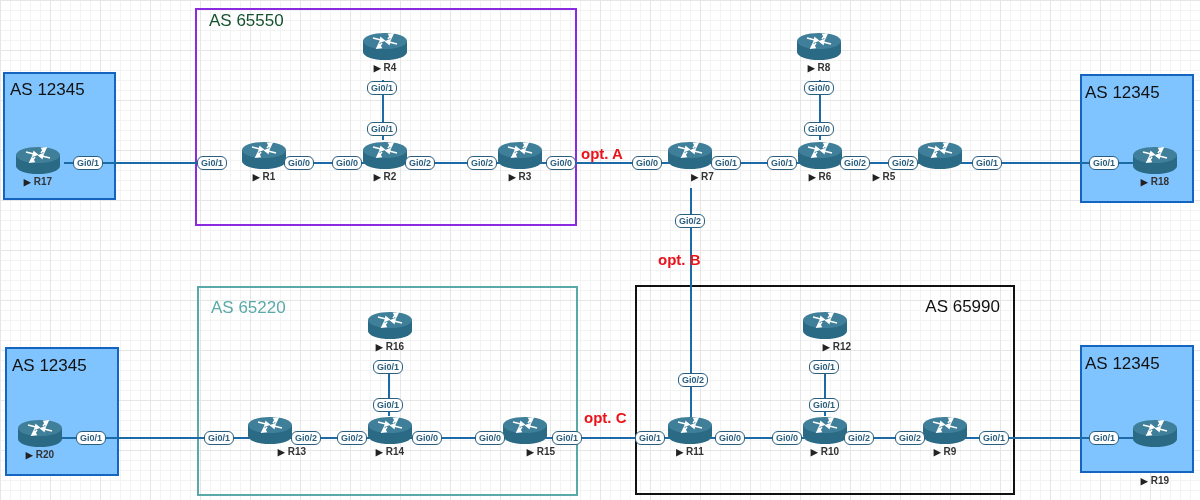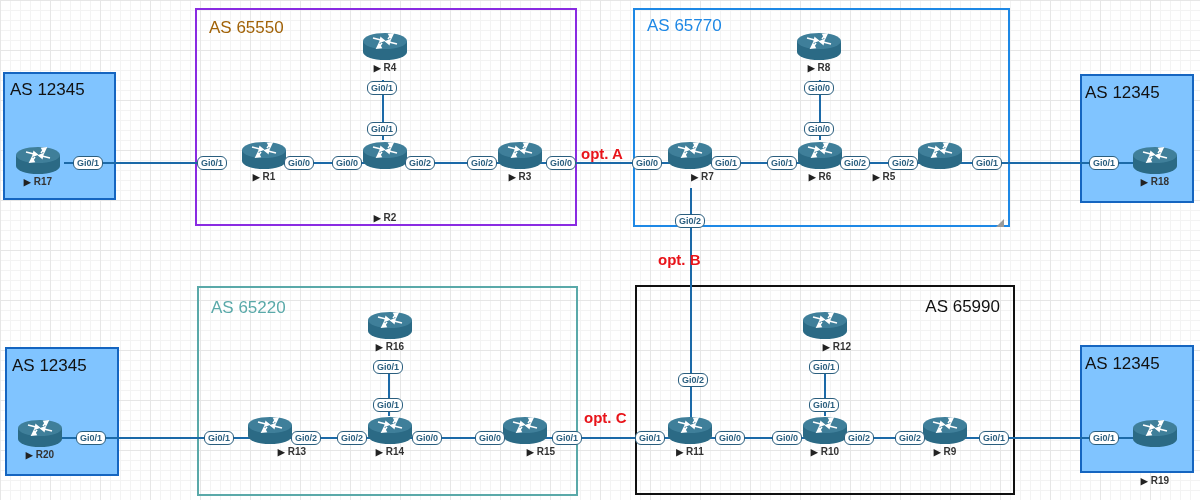--- a/index.html
+++ b/index.html
@@ -33,29 +33,21 @@
   .rname .play { font-size: 9px; margin-right: 3px; color: #222; }
   .opt { position: absolute; color: #e8141a; font-weight: bold; font-size: 15px; white-space: nowrap; }
   .resize-grip { position: absolute; width: 8px; height: 8px; }
 </style>
 </head>
 <body>
 
 <div id="canvas">
 
   <div class="as-box" style="left:195px;top:8px;width:382px;height:218px;border:2.5px solid #8a2be2;">
-    <span class="as-label" style="left:12px;top:8px;color:#a16207;">AS 65550</span>
-  </div>
-  <div class="as-box" style="left:633px;top:8px;width:377px;height:219px;border:2.5px solid #1e88e5;">
-    <span class="as-label" style="left:12px;top:6px;color:#1e88e5;">AS 65770</span>
-    <span class="resize-grip" style="right:4px;bottom:4px;">
-      <svg width="8" height="8">
-          <path d="M8 0 L8 8 L0 8 Z" fill="#999"></path>
-        </svg>
-    </span>
+    <span class="as-label" style="left:12px;top:1px;color:#14532d;">AS 65550</span>
   </div>
   <div class="as-box" style="left:197px;top:286px;width:381px;height:210px;border:2.5px solid #5aa9a9;">
     <span class="as-label" style="left:12px;top:10px;color:#5aa9a9;">AS 65220</span>
   </div>
   <div class="as-box" style="left:635px;top:285px;width:380px;height:210px;border:2.5px solid #111;">
     <span class="as-label" style="right:13px;top:10px;color:#111;">AS 65990</span>
   </div>
   <div class="as-box" style="left:3px;top:72px;width:113px;height:128px;background:#80c4ff;border:2px solid #1565c0;">
     <span class="as-label" style="left:5px;top:6px;color:#111;">AS 12345</span>
   </div>
@@ -136,21 +128,21 @@
     <line x1="12" y1="8" x2="20" y2="10"></line>
               <polygon points="20,8 23,10.5 19,12"></polygon>
     <line x1="36" y1="14" x2="28" y2="12"></line>
               <polygon points="28,14 25,11.5 29,10"></polygon>
     <line x1="30" y1="5" x2="27" y2="9"></line>
               <polygon points="32,4 30,8 28,4.5"></polygon>
     <line x1="18" y1="17" x2="21" y2="13"></line>
               <polygon points="16,18 18,14 20,17.5"></polygon>
   </g>
 </svg></span></div>
-      <div class="rname" style="left: 385px; top: 171px; margin-top: 41px;"><span class="play">▶</span><span>R2</span></div>
+      <div class="rname" style="left: 385px; top: 171px;"><span class="play">▶</span><span>R2</span></div>
       <div class="router" style="left: 520px; top: 159px;"><span>
 <svg width="48" height="32" viewBox="0 0 48 32">
   <path d="M2 11 L2 22 A22 8 0 0 0 46 22 L46 11 Z" fill="#2b6a85"></path>
   <ellipse cx="24" cy="11" rx="22" ry="8" fill="#3f7f9a"></ellipse>
   <g stroke="#fff" stroke-width="1.6" fill="#fff">
     <line x1="12" y1="8" x2="20" y2="10"></line>
               <polygon points="20,8 23,10.5 19,12"></polygon>
     <line x1="36" y1="14" x2="28" y2="12"></line>
               <polygon points="28,14 25,11.5 29,10"></polygon>
     <line x1="30" y1="5" x2="27" y2="9"></line>

